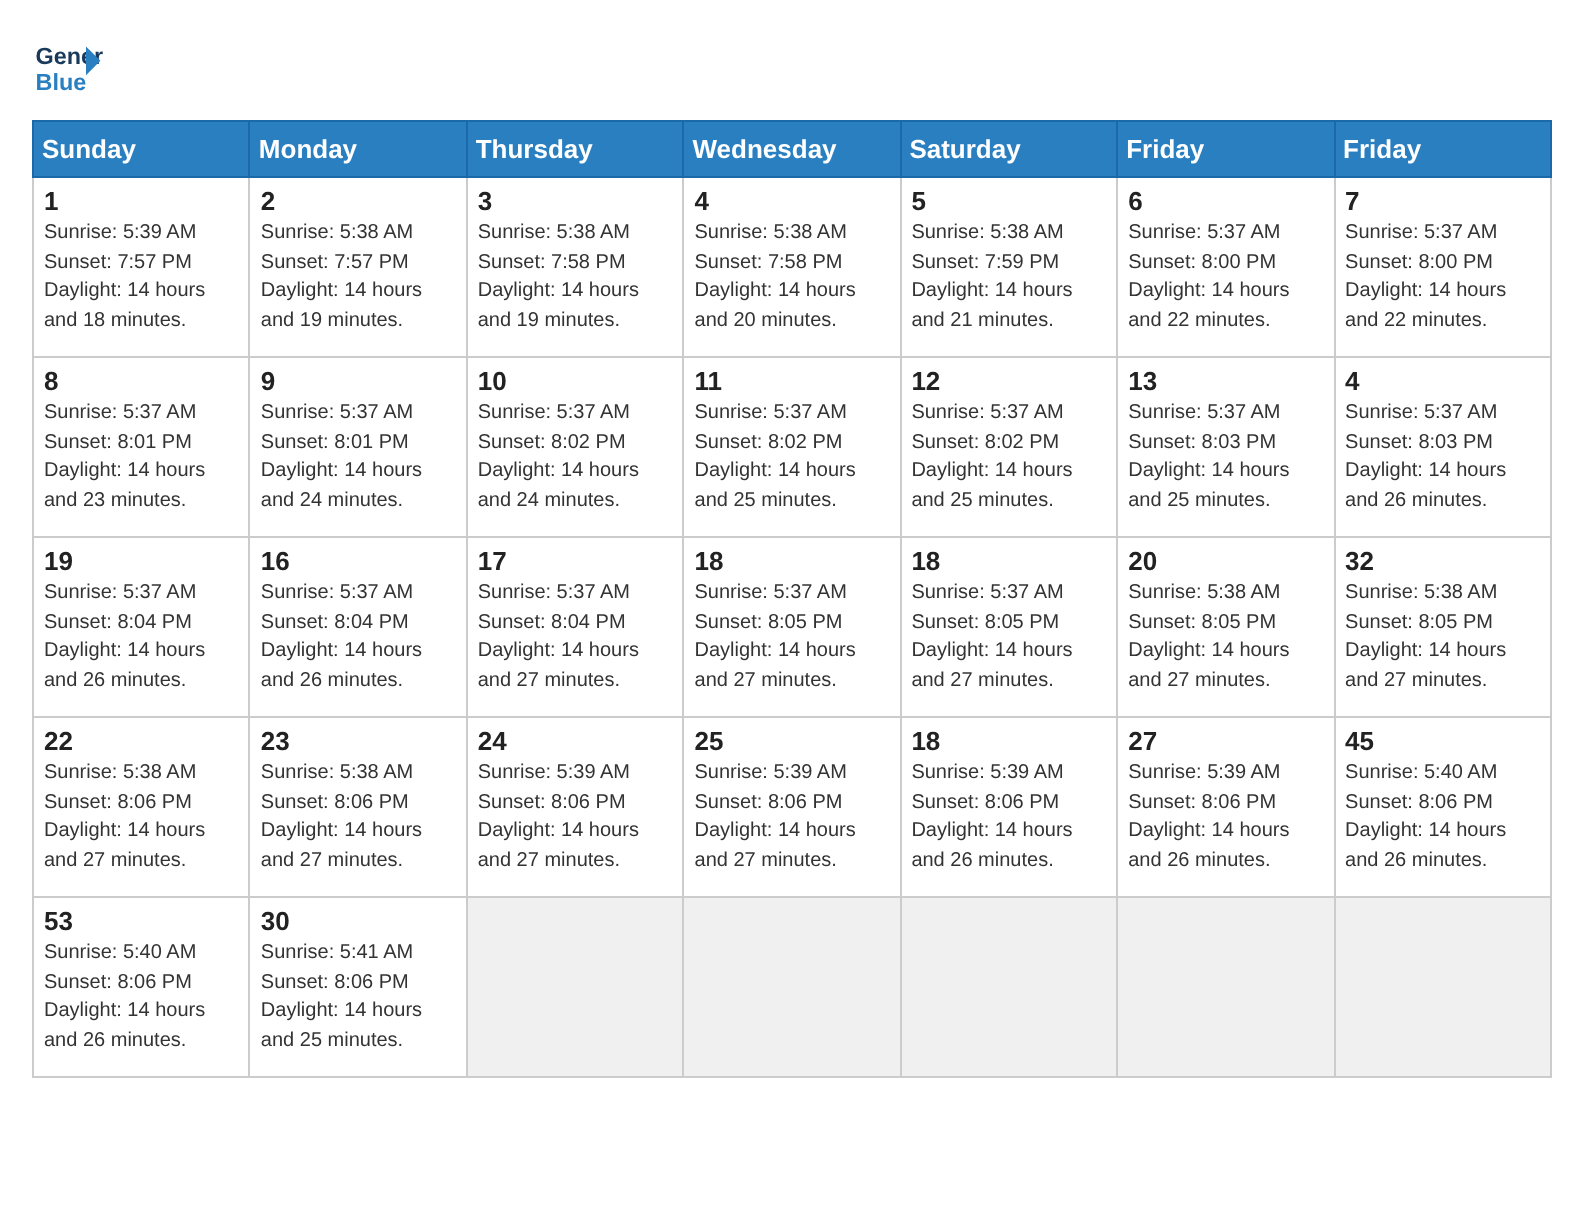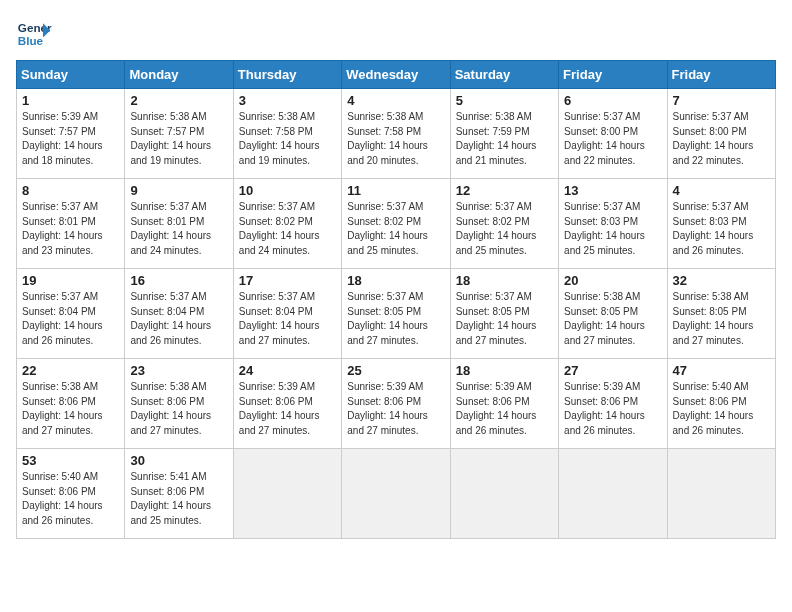--- a/index.html
+++ b/index.html
@@ -214,21 +214,21 @@
       </td>
         <td>
         <div class="day-num">18</div>
         <div class="day-info">Sunrise: 5:39 AM<br>Sunset: 8:06 PM<br>Daylight: 14 hours and 26 minutes.</div>
       </td>
         <td>
         <div class="day-num">27</div>
         <div class="day-info">Sunrise: 5:39 AM<br>Sunset: 8:06 PM<br>Daylight: 14 hours and 26 minutes.</div>
       </td>
         <td>
-        <div class="day-num">47</div>
+        <div class="day-num">45</div>
         <div class="day-info">Sunrise: 5:40 AM<br>Sunset: 8:06 PM<br>Daylight: 14 hours and 26 minutes.</div>
       </td>
       </tr>
       <tr>
         <td>
         <div class="day-num">53</div>
         <div class="day-info">Sunrise: 5:40 AM<br>Sunset: 8:06 PM<br>Daylight: 14 hours and 26 minutes.</div>
       </td>
         <td>
         <div class="day-num">30</div>

